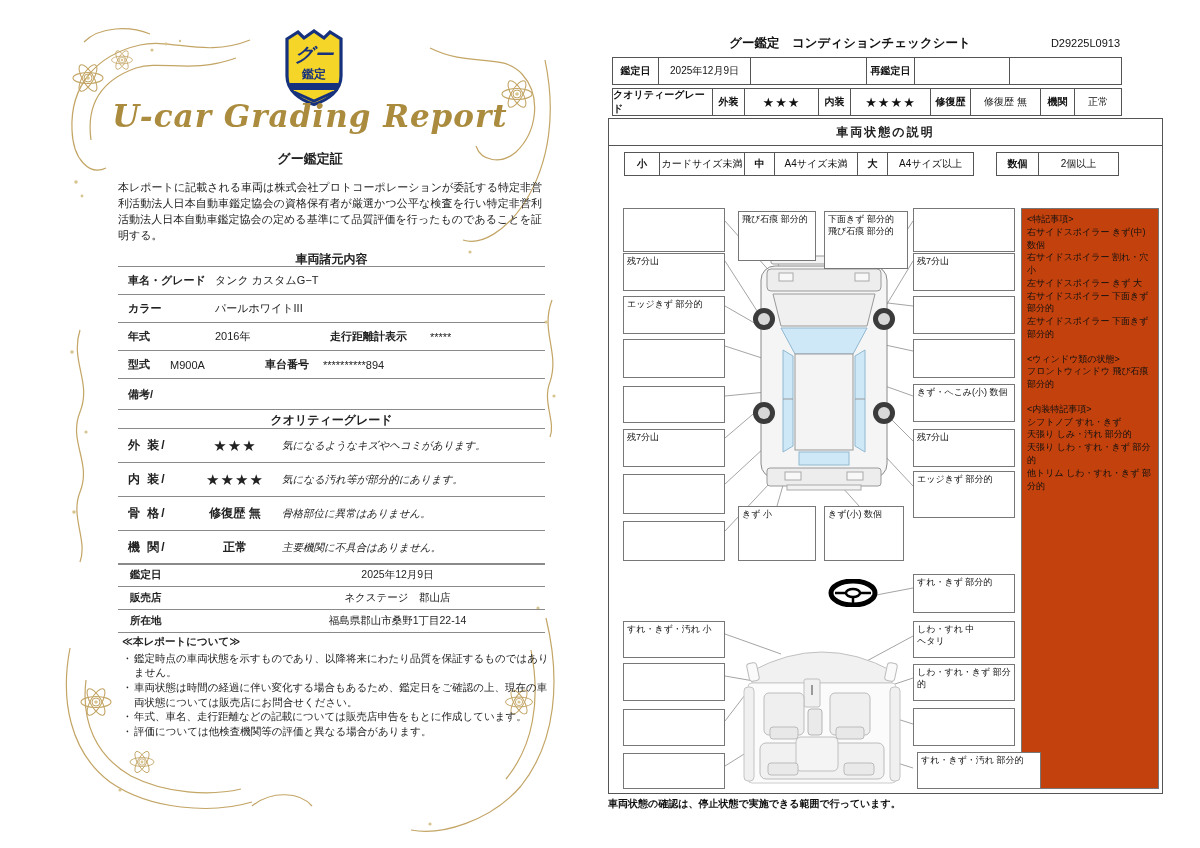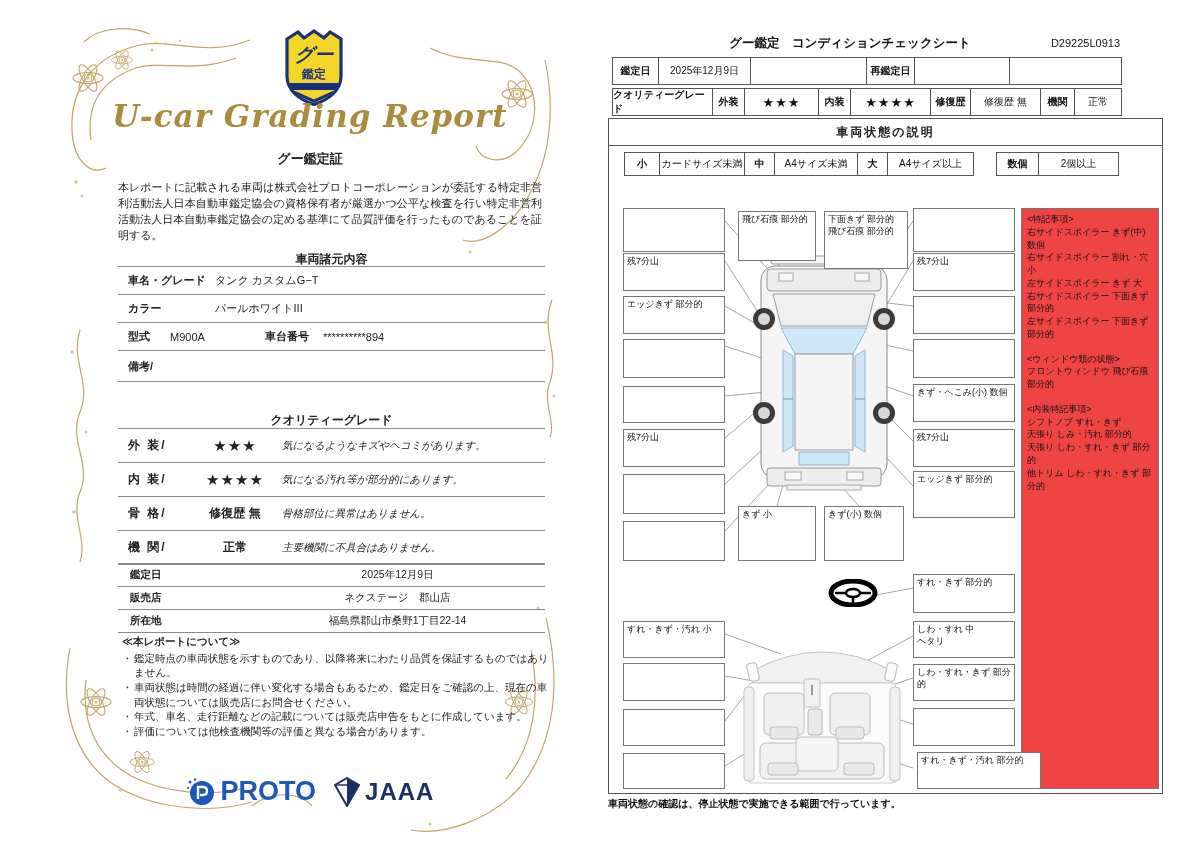--- a/index.html
+++ b/index.html
@@ -57,21 +57,21 @@
   .bar-cell.stars{font-size:13px;font-weight:600;letter-spacing:1px;}
   .section{position:absolute;left:8px;top:118px;width:555px;height:676px;border:1px solid #555;
            box-sizing:border-box;background:#fff;}
   .section-head{height:26px;border-bottom:1px solid #555;display:flex;align-items:center;
                 justify-content:center;font-size:12px;font-weight:bold;letter-spacing:2px;}
   .legend{position:absolute;display:flex;border:1px solid #555;height:24px;box-sizing:border-box;}
   .tire-note{position:absolute;left:15px;top:61px;font-size:8.5px;font-weight:600;line-height:1.3;color:#111;}
   .diagram{position:absolute;left:0px;top:87px;width:553px;height:585px;}
   .callout{position:absolute;border:1px solid #777;background:#fff;font-size:9px;line-height:1.3;
            padding:2px 3px;box-sizing:border-box;white-space:pre-line;color:#111;z-index:2;}
-  .panel{position:absolute;border:1px solid #777;background:#ef4444;font-size:9px;line-height:1.42;
+  .panel{position:absolute;border:1px solid #777;background:#c2410c;font-size:9px;line-height:1.42;
          padding:4px 5px;box-sizing:border-box;color:#111;z-index:2;}
   .panel-line{min-height:12px;}
   .lines-svg,.car-svg,.interior-svg,.wheel-svg{position:absolute;z-index:1;}
   .footnote{position:absolute;left:8px;top:797px;font-size:10px;font-weight:600;color:#111;}
 </style>
 </head>
 <body>
 
 <div class="stage">
 
@@ -150,20 +150,26 @@
     <div class="spec-table">
       <div class="spec-row">
         <span class="sp-l">車名・グレード</span>
         <span class="sp-v">タンク カスタムG−T</span>
       </div>
       <div class="spec-row">
         <span class="sp-l">カラー</span>
         <span class="sp-v">パールホワイトIII</span>
       </div>
       <div class="spec-row">
+        <span class="sp-l">年式</span>
+        <span class="sp-v" style="flex:none;width:115px;">2016年</span>
+        <span class="sp-l2">走行距離計表示</span>
+        <span class="sp-v2">*****</span>
+      </div>
+      <div class="spec-row">
         <span class="sp-l" style="width:42px;">型式</span>
         <span class="sp-v" style="flex:none;width:95px;">M900A</span>
         <span class="sp-l2" style="width:58px;">車台番号</span>
         <span class="sp-v2" style="width:140px;">**********894</span>
       </div>
       <div class="spec-row tall">
         <span class="sp-l">備考/</span>
         <span class="sp-v"></span>
       </div>
     </div>
@@ -221,40 +227,20 @@
       <div class="about-item">
           <span class="b">・</span>
           <span>年式、車名、走行距離などの記載については販売店申告をもとに作成しています。</span>
         </div>
       <div class="about-item">
           <span class="b">・</span>
           <span>評価については他検査機関等の評価と異なる場合があります。</span>
         </div>
     </div>
 
-    <div class="logos">
-      <div class="proto">
-        <svg width="30" height="30" viewBox="0 0 30 30">
-          <circle cx="16" cy="16" r="12" fill="#1d57b8"></circle>
-          <path d="M12,22 L12,10 L17,10 C20,10 21,12 21,14 C21,16 20,18 17,18 L14,18" fill="none" stroke="#fff" stroke-width="2.4"></path>
-          <circle cx="4" cy="5" r="1.5" fill="#1d57b8"></circle>
-            <circle cx="9" cy="2.5" r="1.2" fill="#1d57b8"></circle>
-            <circle cx="2" cy="11" r="1.1" fill="#1d57b8"></circle>
-        </svg>
-        <span class="proto-text">PROTO</span>
-      </div>
-      <div class="jaaa">
-        <svg width="26" height="30" viewBox="0 0 26 30">
-          <polygon points="13,1 25,8 13,29 1,8" fill="#ffffff" stroke="#1c2f66" stroke-width="2"></polygon>
-          <polygon points="13,1 25,8 13,29" fill="#1c2f66"></polygon>
-          <line x1="1" y1="8" x2="25" y2="8" stroke="#1c2f66" stroke-width="1.5"></line>
-        </svg>
-        <span class="jaaa-text">JAAA</span>
-      </div>
-    </div>
   </div>
 
   <div class="page-right">
 
     <div class="r-title">グー鑑定　コンディションチェックシート</div>
     <div class="doc-no">D29225L0913</div>
 
     <div class="bar-table" style="left:12px;top:57px;width:508px;height:26px;">
       <div class="bar-cell bold" style="width:46px;">鑑定日</div>
       <div class="bar-cell" style="width:92px;">2025年12月9日</div>

